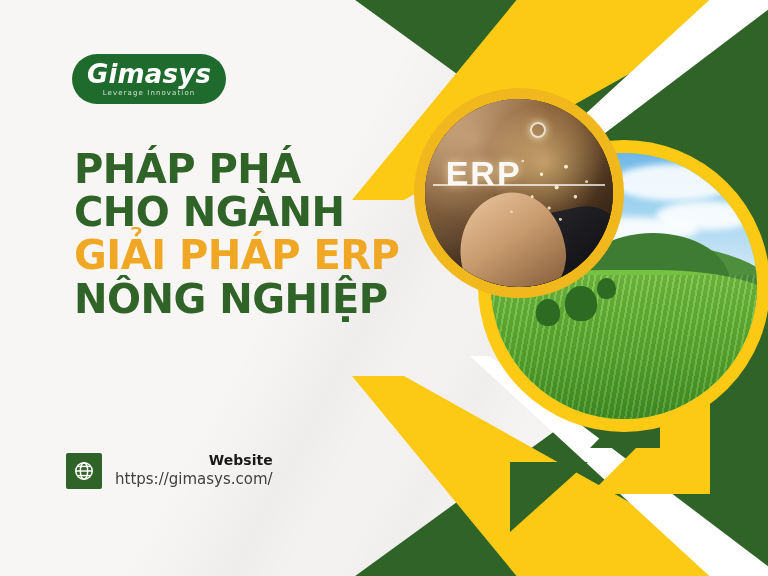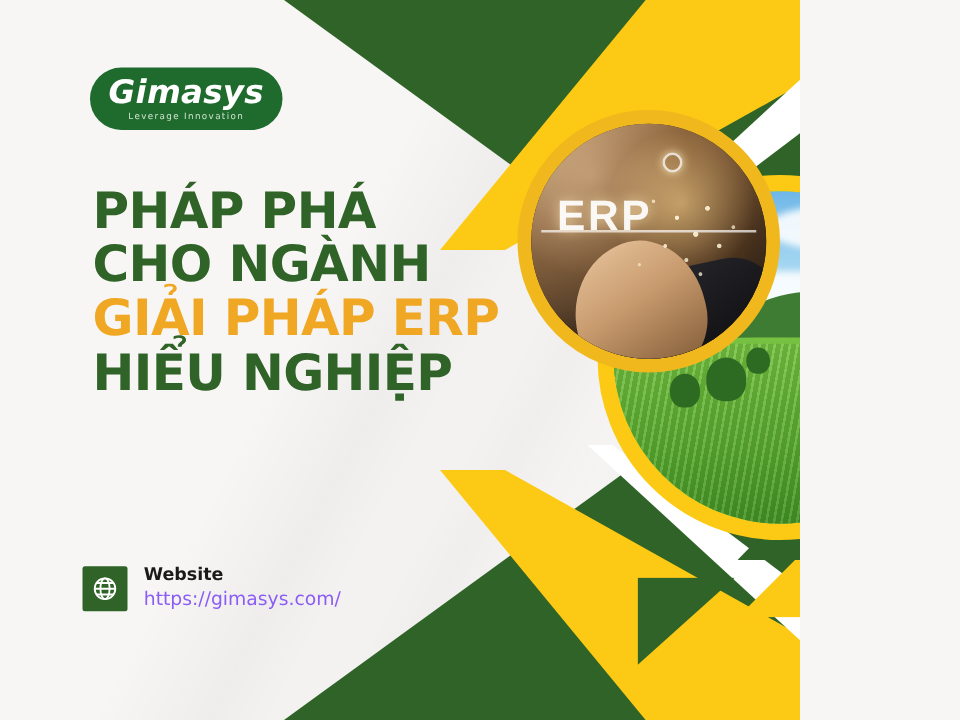--- a/index.html
+++ b/index.html
@@ -4,21 +4,21 @@
 <style>
   * { margin:0; padding:0; box-sizing:border-box; }
   html,body { width:768px; height:576px; }
   body {
     font-family:"Liberation Sans", sans-serif;
     background:#f7f6f4;
     overflow:hidden;
   }
   .banner {
     position:relative;
-    width:640px;
+    width:768px;
     height:576px;
     overflow:hidden;
     background:#f7f6f4;
   }
 
   
   .bg-base {
     position:absolute; inset:0;
     background:
       linear-gradient(118deg, rgba(255,255,255,0) 40%, rgba(0,0,0,0.035) 50%, rgba(255,255,255,0) 60%),
@@ -258,24 +258,25 @@
   .globe-box {
     width:36px; height:36px;
     background:#2f6327;
     display:flex; align-items:center; justify-content:center;
     border-radius:2px;
   }
   .web-label {
     font-family:"DejaVu Sans", sans-serif;
     font-weight:700; font-size:14px; color:#1a1a1a;
     line-height:1.25;
+    text-align:right;
   }
   .web-url {
     font-family:"DejaVu Sans", sans-serif;
-    font-size:15px; color:#8b5cf6;
+    font-size:15px; color:#404040;
     line-height:1.3;
   }
 </style>
 </head>
 <body>
 
 <div class="banner">
 
   <div class="bg-base"></div>
 
@@ -318,21 +319,21 @@
 
   <div class="logo">
     <div class="logo-word">Gimasys</div>
     <div class="logo-tag">Leverage Innovation</div>
   </div>
 
   <div class="headline">
     <div class="hl">PHÁP PHÁ</div>
     <div class="hl">CHO NGÀNH</div>
     <div class="hl accent">GIẢI PHÁP ERP</div>
-    <div class="hl">HIỂU NGHIỆP</div>
+    <div class="hl">NÔNG NGHIỆP</div>
   </div>
 
 
   <div class="website">
     <div class="globe-box">
       <svg width="22" height="22" viewBox="0 0 24 24" fill="none" stroke="#ffffff" stroke-width="1.6">
         <circle cx="12" cy="12" r="9"></circle>
         <ellipse cx="12" cy="12" rx="4" ry="9"></ellipse>
         <line x1="3" y1="12" x2="21" y2="12"></line>
         <line x1="4.5" y1="7" x2="19.5" y2="7"></line>

